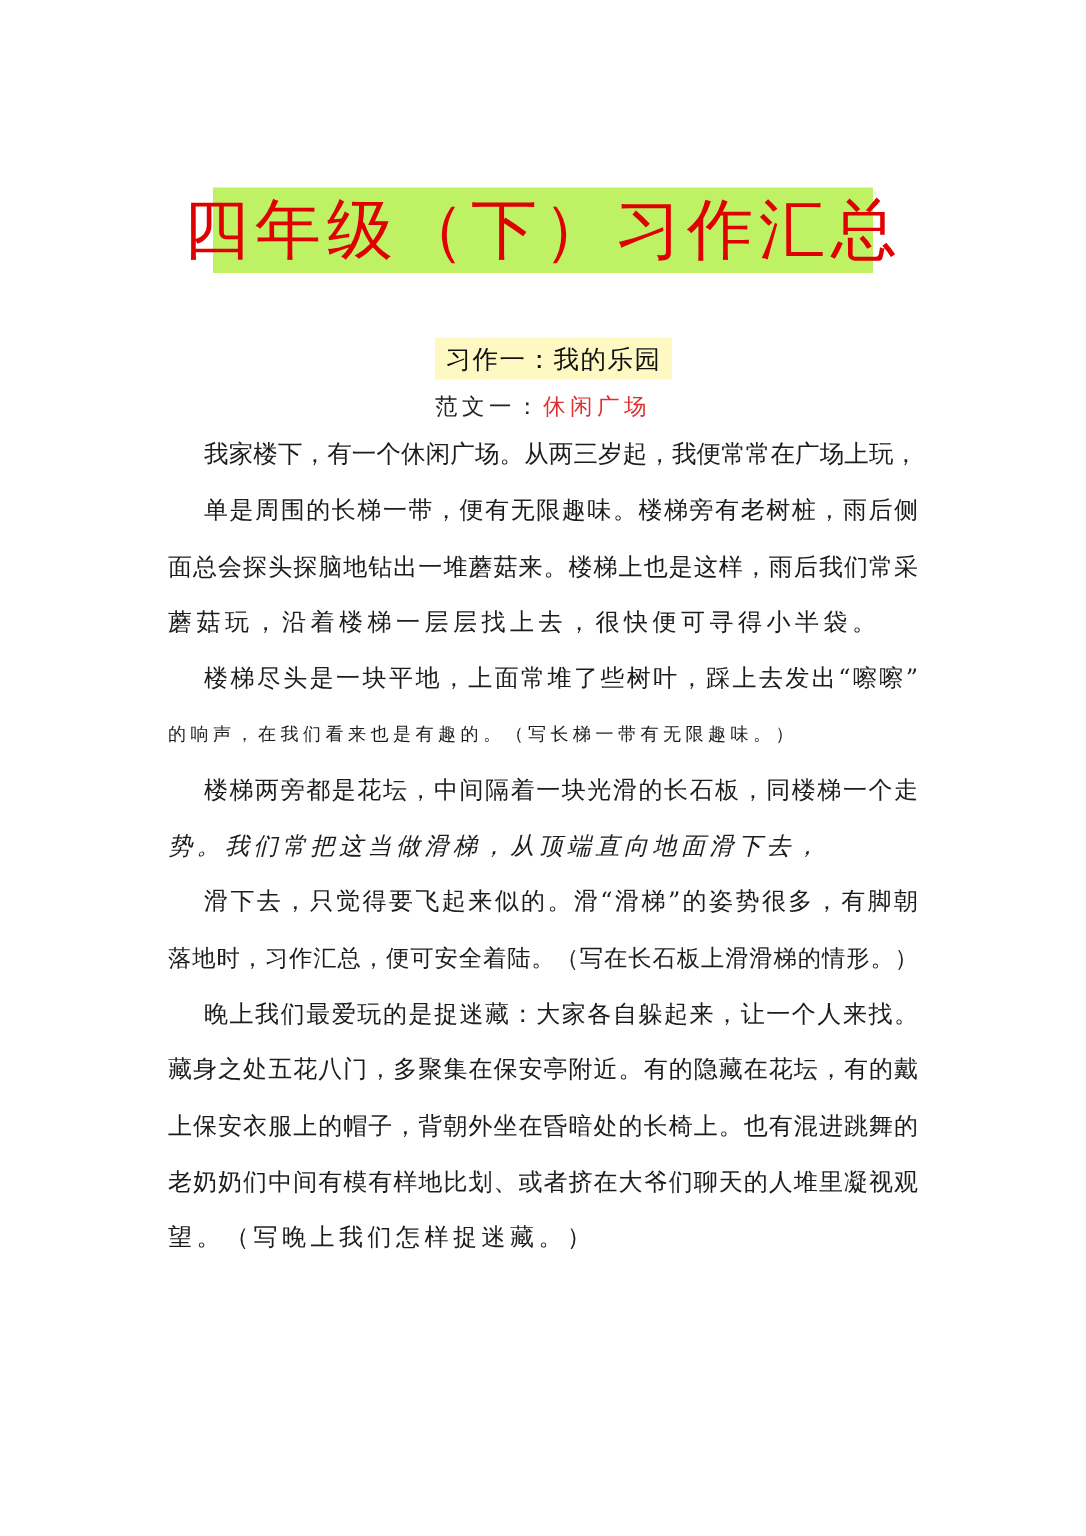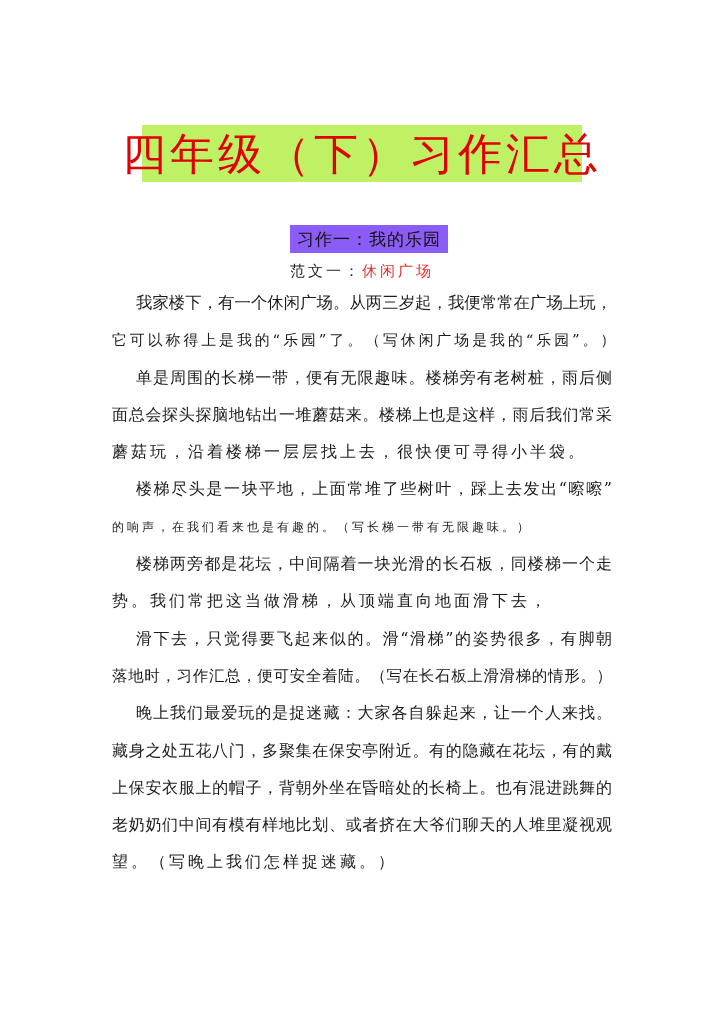--- a/index.html
+++ b/index.html
@@ -33,21 +33,21 @@
     font-family: "DejaVu Serif", "Liberation Serif", serif;
     white-space: nowrap;
     line-height: 1;
   }
   .section-box {
     position: absolute;
     left: 290px;
     top: 225px;
     width: 158px;
     height: 28px;
-    background: #8b5cf6;
+    background: #fef9c3;
     display: flex;
     align-items: center;
     justify-content: center;
   }
   .section-text {
     font-size: 17px;
     letter-spacing: 1px;
     color: #111;
     white-space: nowrap;
   }
@@ -96,28 +96,27 @@
 <div class="section-box">
   <span class="section-text">习作一：我的乐园</span>
 </div>
 
 <div class="subtitle">
   <span class="label">范文一：</span><span class="name">休闲广场</span>
 </div>
 
 <div class="body-text">
   <div class="line indent" style="display: block; font-size: 16.3317px;">我家楼下，有一个休闲广场。从两三岁起，我便常常在广场上玩，</div>
-  <div class="line last" style="display: block; font-size: 14.8507px;">它可以称得上是我的“乐园”了。（写休闲广场是我的“乐园”。）</div>
   <div class="line indent" style="display: block;">单是周围的长梯一带，便有无限趣味。楼梯旁有老树桩，雨后侧</div>
   <div class="line" style="display: block;">面总会探头探脑地钻出一堆蘑菇来。楼梯上也是这样，雨后我们常采</div>
   <div class="line last" style="display: block;">蘑菇玩，沿着楼梯一层层找上去，很快便可寻得小半袋。</div>
   <div class="line indent" style="display: block;">楼梯尽头是一块平地，上面常堆了些树叶，踩上去发出“嚓嚓”</div>
   <div class="line last" style="display: block; font-size: 12px;">的响声，在我们看来也是有趣的。（写长梯一带有无限趣味。）</div>
   <div class="line indent" style="display: block;">楼梯两旁都是花坛，中间隔着一块光滑的长石板，同楼梯一个走</div>
-  <div class="line last" style="display: block;">势。我们常把这当做滑梯，从顶端直向地面滑下去，</div>
+  <div class="line last" style="display: block; font-style: italic;">势。我们常把这当做滑梯，从顶端直向地面滑下去，</div>
   <div class="line indent" style="display: block;">滑下去，只觉得要飞起来似的。滑“滑梯”的姿势很多，有脚朝</div>
   <div class="line" style="display: block; font-size: 15.5469px;">落地时，习作汇总，便可安全着陆。（写在长石板上滑滑梯的情形。）</div>
   <div class="line indent" style="display: block;">晚上我们最爱玩的是捉迷藏：大家各自躲起来，让一个人来找。</div>
   <div class="line" style="display: block;">藏身之处五花八门，多聚集在保安亭附近。有的隐藏在花坛，有的戴</div>
   <div class="line" style="display: block;">上保安衣服上的帽子，背朝外坐在昏暗处的长椅上。也有混进跳舞的</div>
   <div class="line" style="display: block;">老奶奶们中间有模有样地比划、或者挤在大爷们聊天的人堆里凝视观</div>
   <div class="line last" style="display: block;">望。（写晚上我们怎样捉迷藏。）</div>
 </div>
 
 </body></html>

